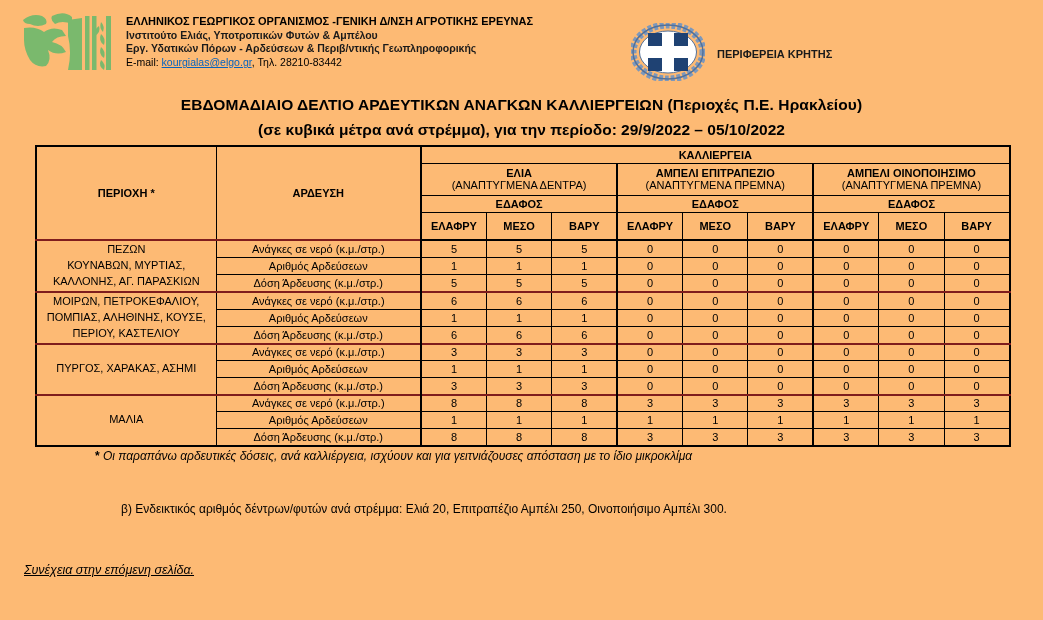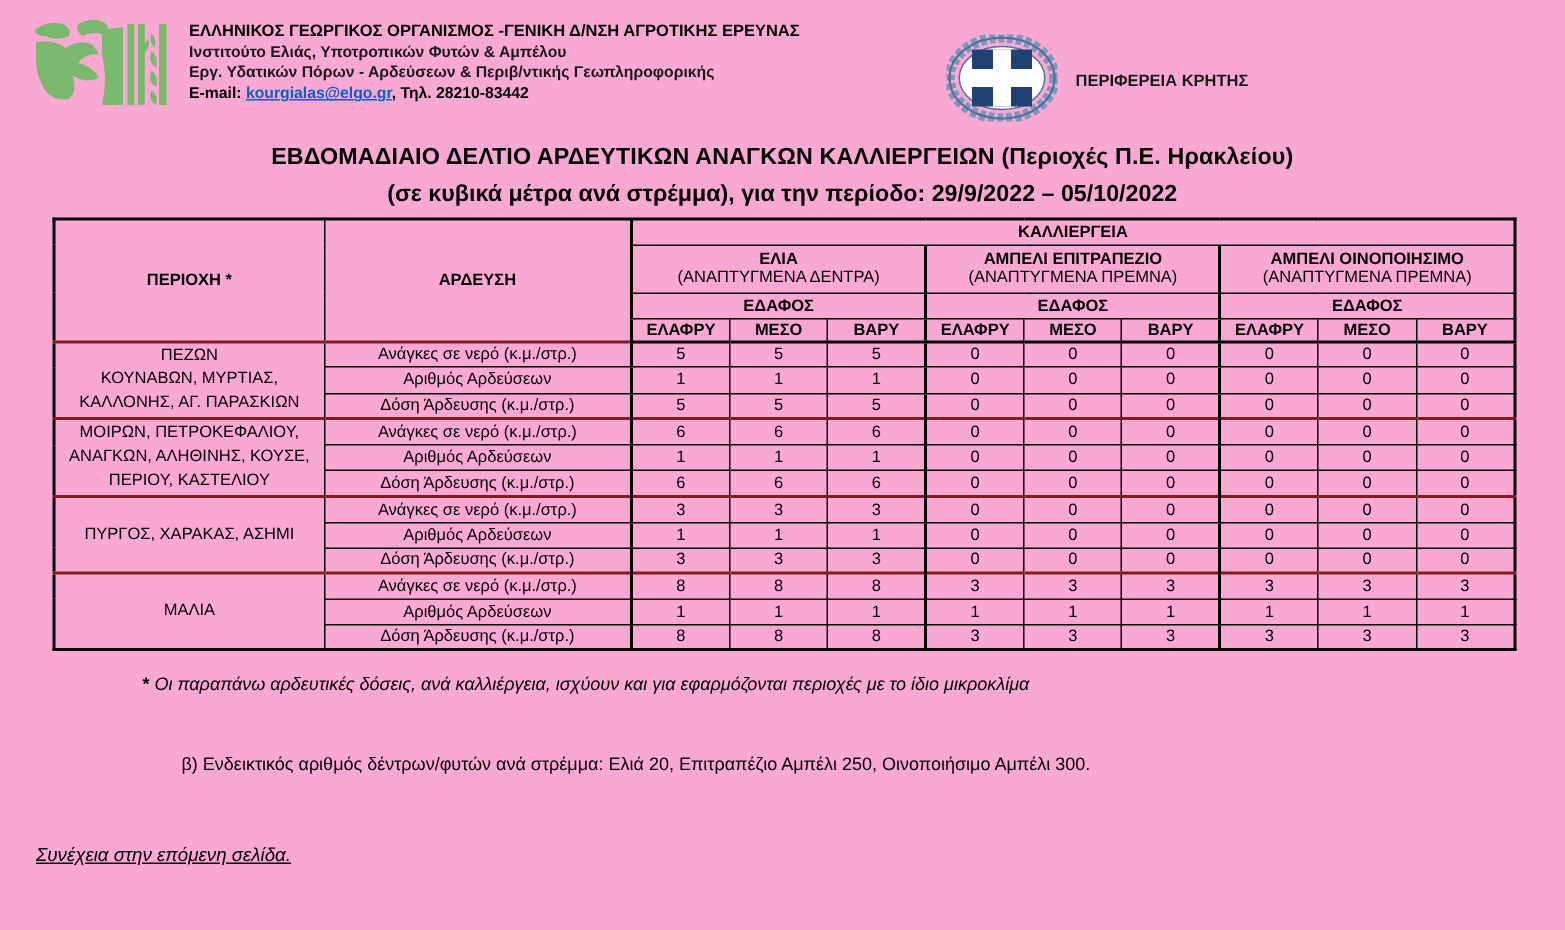--- a/index.html
+++ b/index.html
@@ -2,30 +2,30 @@
 <html><head>
 <meta charset="utf-8">
 <style>
   * { margin: 0; padding: 0; box-sizing: border-box; }
   html, body { background: #fff; }
   body {
     width: 1043px; height: 620px;
     font-family: "Liberation Sans", sans-serif;
     color: #000; position: relative; overflow: hidden;
   }
-  .page { position: absolute; inset: 0; background: #f9a8d4; }
+  .page { position: absolute; inset: 0; background: #fdba74; }
 
   
   .header { position: absolute; top: 10px; left: 22px; right: 22px; height: 78px; display: flex; justify-content: space-between; }
   .org-block { display: flex; align-items: flex-start; gap: 14px; }
   .logo-elgo { width: 90px; height: 62px; margin-top: 2px; flex: 0 0 auto; }
   .org-text { font-size: 11px; line-height: 1.32; padding-top: 4px; }
   .org-text .b1 { font-weight: bold; font-size: 11px; }
   .org-text .n { font-weight: bold; color: #1a1a1a; font-size: 10.5px; }
-  .org-text .contact { font-weight: bold; font-size: 10.5px; }
+  .org-text .contact { font-weight: normal; font-size: 10.5px; }
   a.email-link { color: #0563c1; text-decoration: underline; cursor: pointer; }
   .region-block { display: flex; align-items: center; gap: 12px; width: 390px; }
   .logo-emblem { width: 74px; height: 58px; margin-top: 6px; flex: 0 0 auto; }
   .region-text { font-size: 11px; line-height: 1.38; padding-top: 12px; font-weight: bold; color: #1a1a1a; }
   .region-text .soft { font-weight: bold; font-size: 10.5px; }
 
   
   .title-wrap { position: absolute; top: 96px; left: 0; right: 0; text-align: center; }
   .title-line1 { font-size: 15.5px; font-weight: bold; letter-spacing: 0.1px; }
   .title-line2 { font-size: 15.5px; font-weight: bold; margin-top: 7px; }
@@ -35,21 +35,21 @@
   table.irr th, table.irr td {
     border: 1px solid #000; font-size: 11px; text-align: center; vertical-align: middle; padding: 1px 2px;
     overflow: hidden; white-space: nowrap;
   }
   table.irr { border: 2px solid #000; }
   table.irr thead th { font-weight: bold; }
   th.cult { height: 17px; }
   th.cropname { height: 32px; font-weight: bold; }
   .crop-sub { font-weight: normal; font-size: 11px; }
   th.soil { height: 17px; }
-  th.soiltype { height: 15px; font-weight: normal; }
+  th.soiltype { height: 28px; font-weight: normal; }
   thead tr.last-head th { border-bottom: 2px solid #000; }
   .thickL { border-left: 2px solid #000 !important; }
   td.region-cell { font-weight: normal; line-height: 1.45; font-size: 11px; }
   td.rowlabel-cell { text-align: center; font-size: 11px; height: 17px; }
   td.value-cell { font-size: 11px; }
   tr.group-start td { border-top: 2px solid #7f1d1d; }
 
   
   .note-star { position: absolute; left: 95px; top: 449px; font-size: 12px; font-style: italic; }
   .note-star .star { font-weight: bold; font-style: normal; }
@@ -199,21 +199,21 @@
           <td class="value-cell thickL">0</td>
           <td class="value-cell">0</td>
           <td class="value-cell">0</td>
           <td class="value-cell thickL">0</td>
           <td class="value-cell">0</td>
           <td class="value-cell">0</td>
         </tr>
         <tr class="group-start">
           <td rowspan="3" class="region-cell">
             <div>ΜΟΙΡΩΝ, ΠΕΤΡΟΚΕΦΑΛΙΟΥ,</div>
-            <div>ΑΝΑΓΚΩΝ, ΑΛΗΘΙΝΗΣ, ΚΟΥΣΕ,</div>
+            <div>ΠΟΜΠΙΑΣ, ΑΛΗΘΙΝΗΣ, ΚΟΥΣΕ,</div>
             <div>ΠΕΡΙΟΥ, ΚΑΣΤΕΛΙΟΥ</div>
           </td>
           <td class="rowlabel-cell">Ανάγκες σε νερό (κ.μ./στρ.)</td>
           <td class="value-cell thickL">6</td>
           <td class="value-cell">6</td>
           <td class="value-cell">6</td>
           <td class="value-cell thickL">0</td>
           <td class="value-cell">0</td>
           <td class="value-cell">0</td>
           <td class="value-cell thickL">0</td>
@@ -318,20 +318,20 @@
           <td class="value-cell thickL">3</td>
           <td class="value-cell">3</td>
           <td class="value-cell">3</td>
           <td class="value-cell thickL">3</td>
           <td class="value-cell">3</td>
           <td class="value-cell">3</td>
         </tr>
       </tbody>
   </table>
 
-  <div class="note-star"><span class="star">*</span><span> Οι παραπάνω αρδευτικές δόσεις, ανά καλλιέργεια, ισχύουν και για εφαρμόζονται περιοχές με το ίδιο μικροκλίμα</span></div>
+  <div class="note-star"><span class="star">*</span><span> Οι παραπάνω αρδευτικές δόσεις, ανά καλλιέργεια, ισχύουν και για γειτνιάζουσες απόσταση με το ίδιο μικροκλίμα</span></div>
 
 
   <div class="notes-b">β) Ενδεικτικός αριθμός δέντρων/φυτών ανά στρέμμα: Ελιά 20, Επιτραπέζιο Αμπέλι 250, Οινοποιήσιμο Αμπέλι 300.</div>
 
   <div class="continuation">Συνέχεια στην επόμενη σελίδα.</div>
 
 </div>
 
 </body></html>

